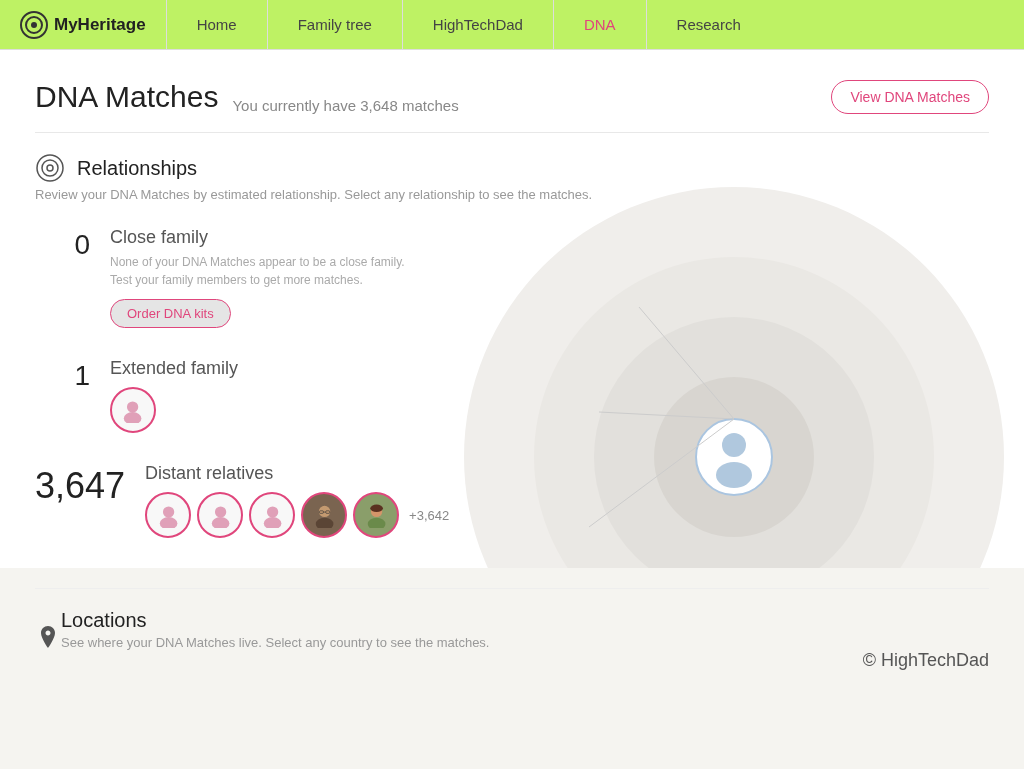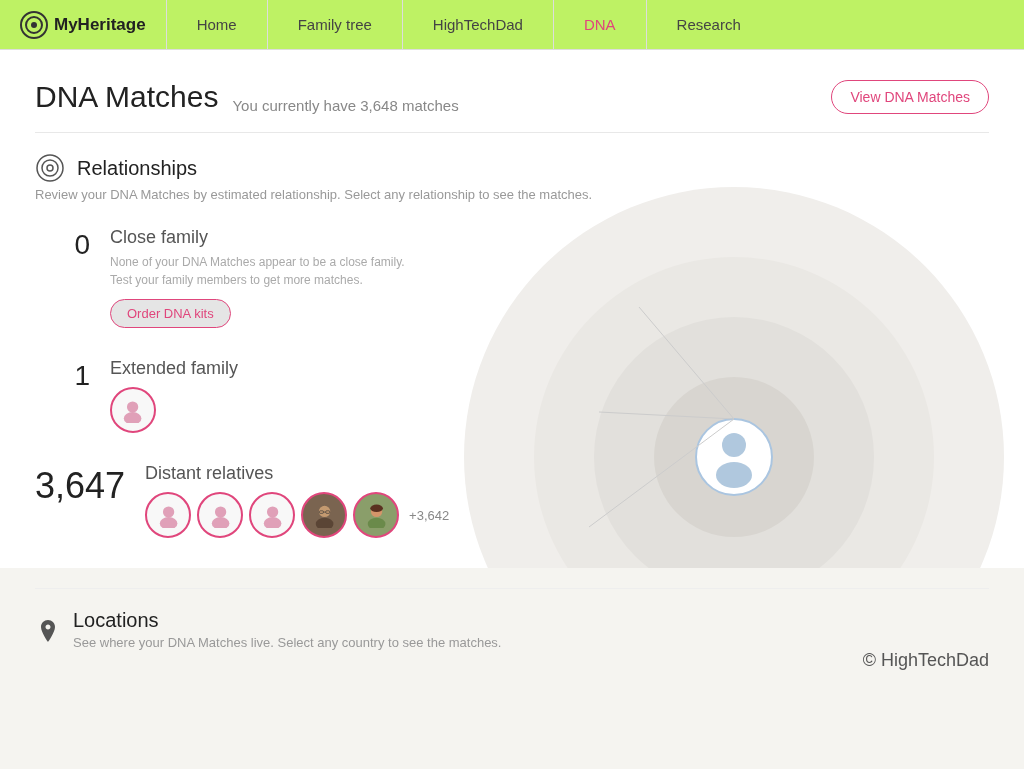--- a/index.html
+++ b/index.html
@@ -274,21 +274,21 @@
           </div>
         </div>
       </div>
 
     </div>
   </div>
 </div>
 
 <div style="background:#f5f4f0; padding: 0 35px;">
   <hr class="section-divider">
-  <div style="display:flex; align-items:center; gap:12px;">
+  <div style="display:flex; align-items:flex-end; gap:0;">
     <svg width="26" height="26" viewBox="0 0 26 26" style="margin-top:2px; flex-shrink:0;">
       <path d="M13 2C9.13 2 6 5.13 6 9c0 5.25 7 15 7 15s7-9.75 7-15c0-3.87-3.13-7-7-7zm0 9.5c-1.38 0-2.5-1.12-2.5-2.5S11.62 6.5 13 6.5s2.5 1.12 2.5 2.5S14.38 11.5 13 11.5z" fill="#555"></path>
     </svg>
     <div>
       <div class="locations-title">Locations</div>
       <div class="locations-subtitle">See where your DNA Matches live. Select any country to see the matches.</div>
     </div>
   </div>
 </div>
 

